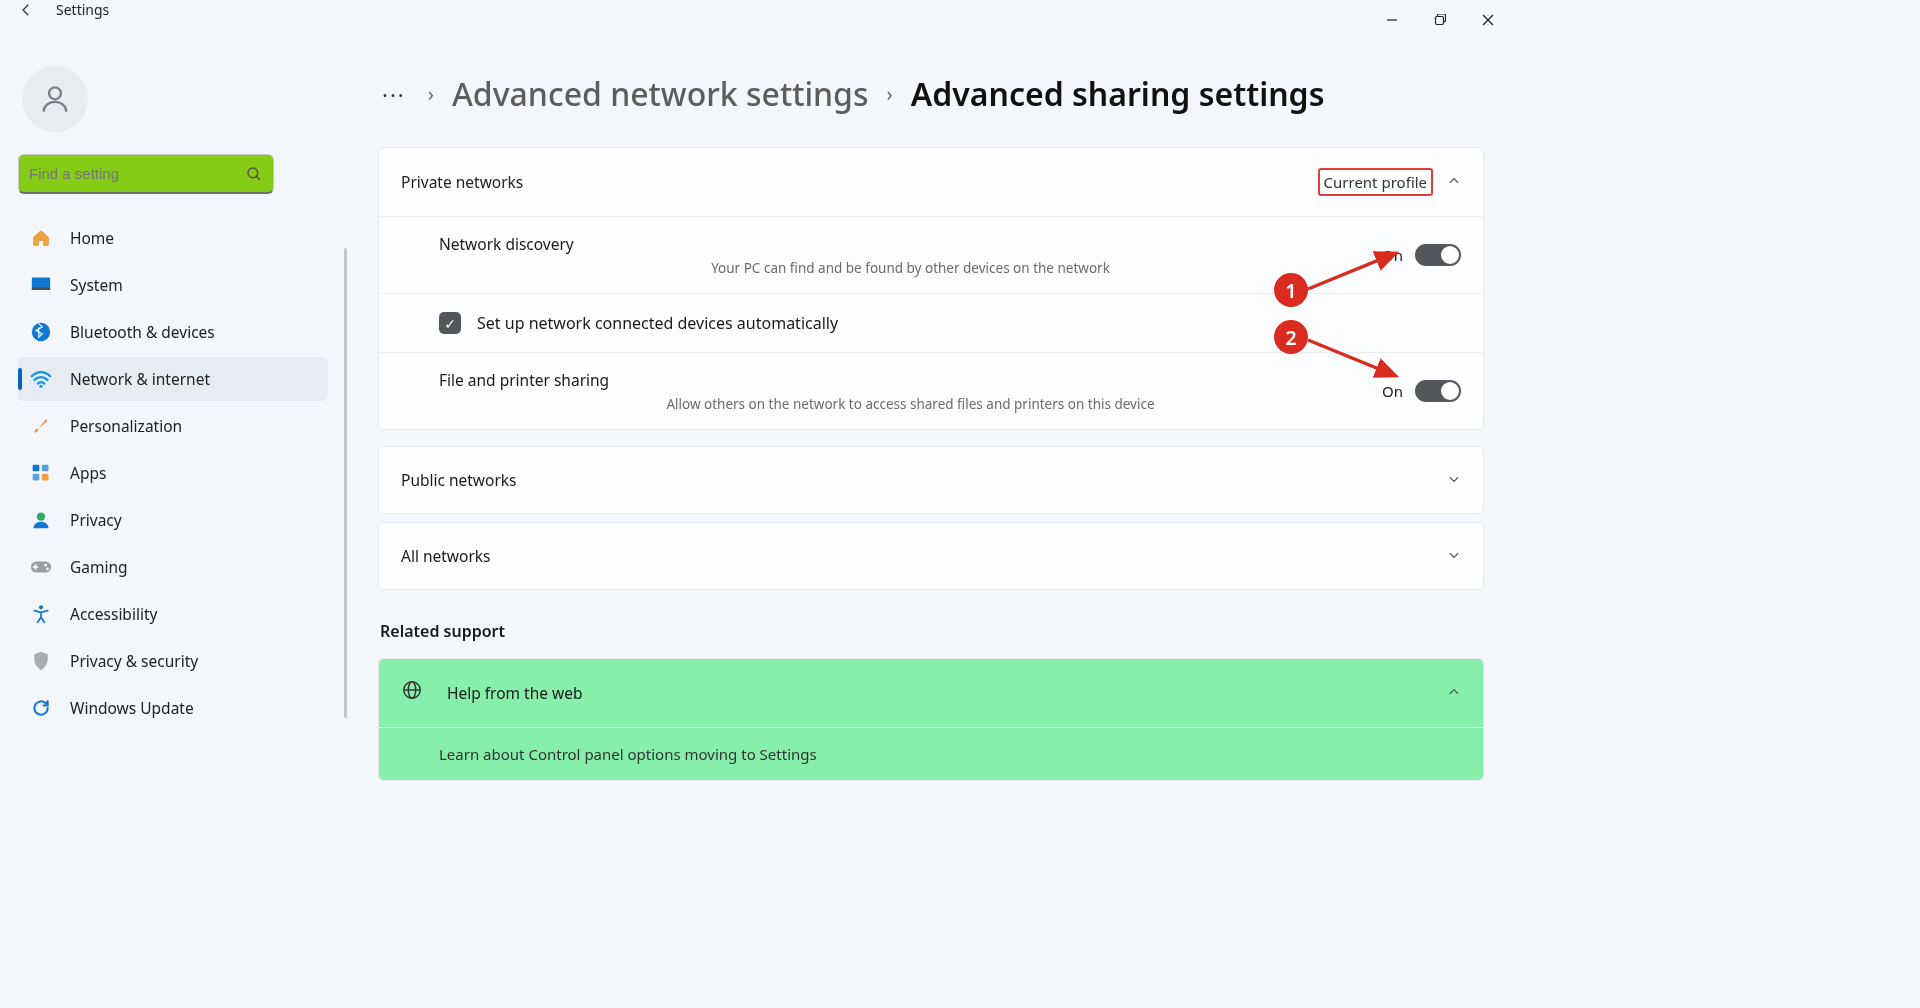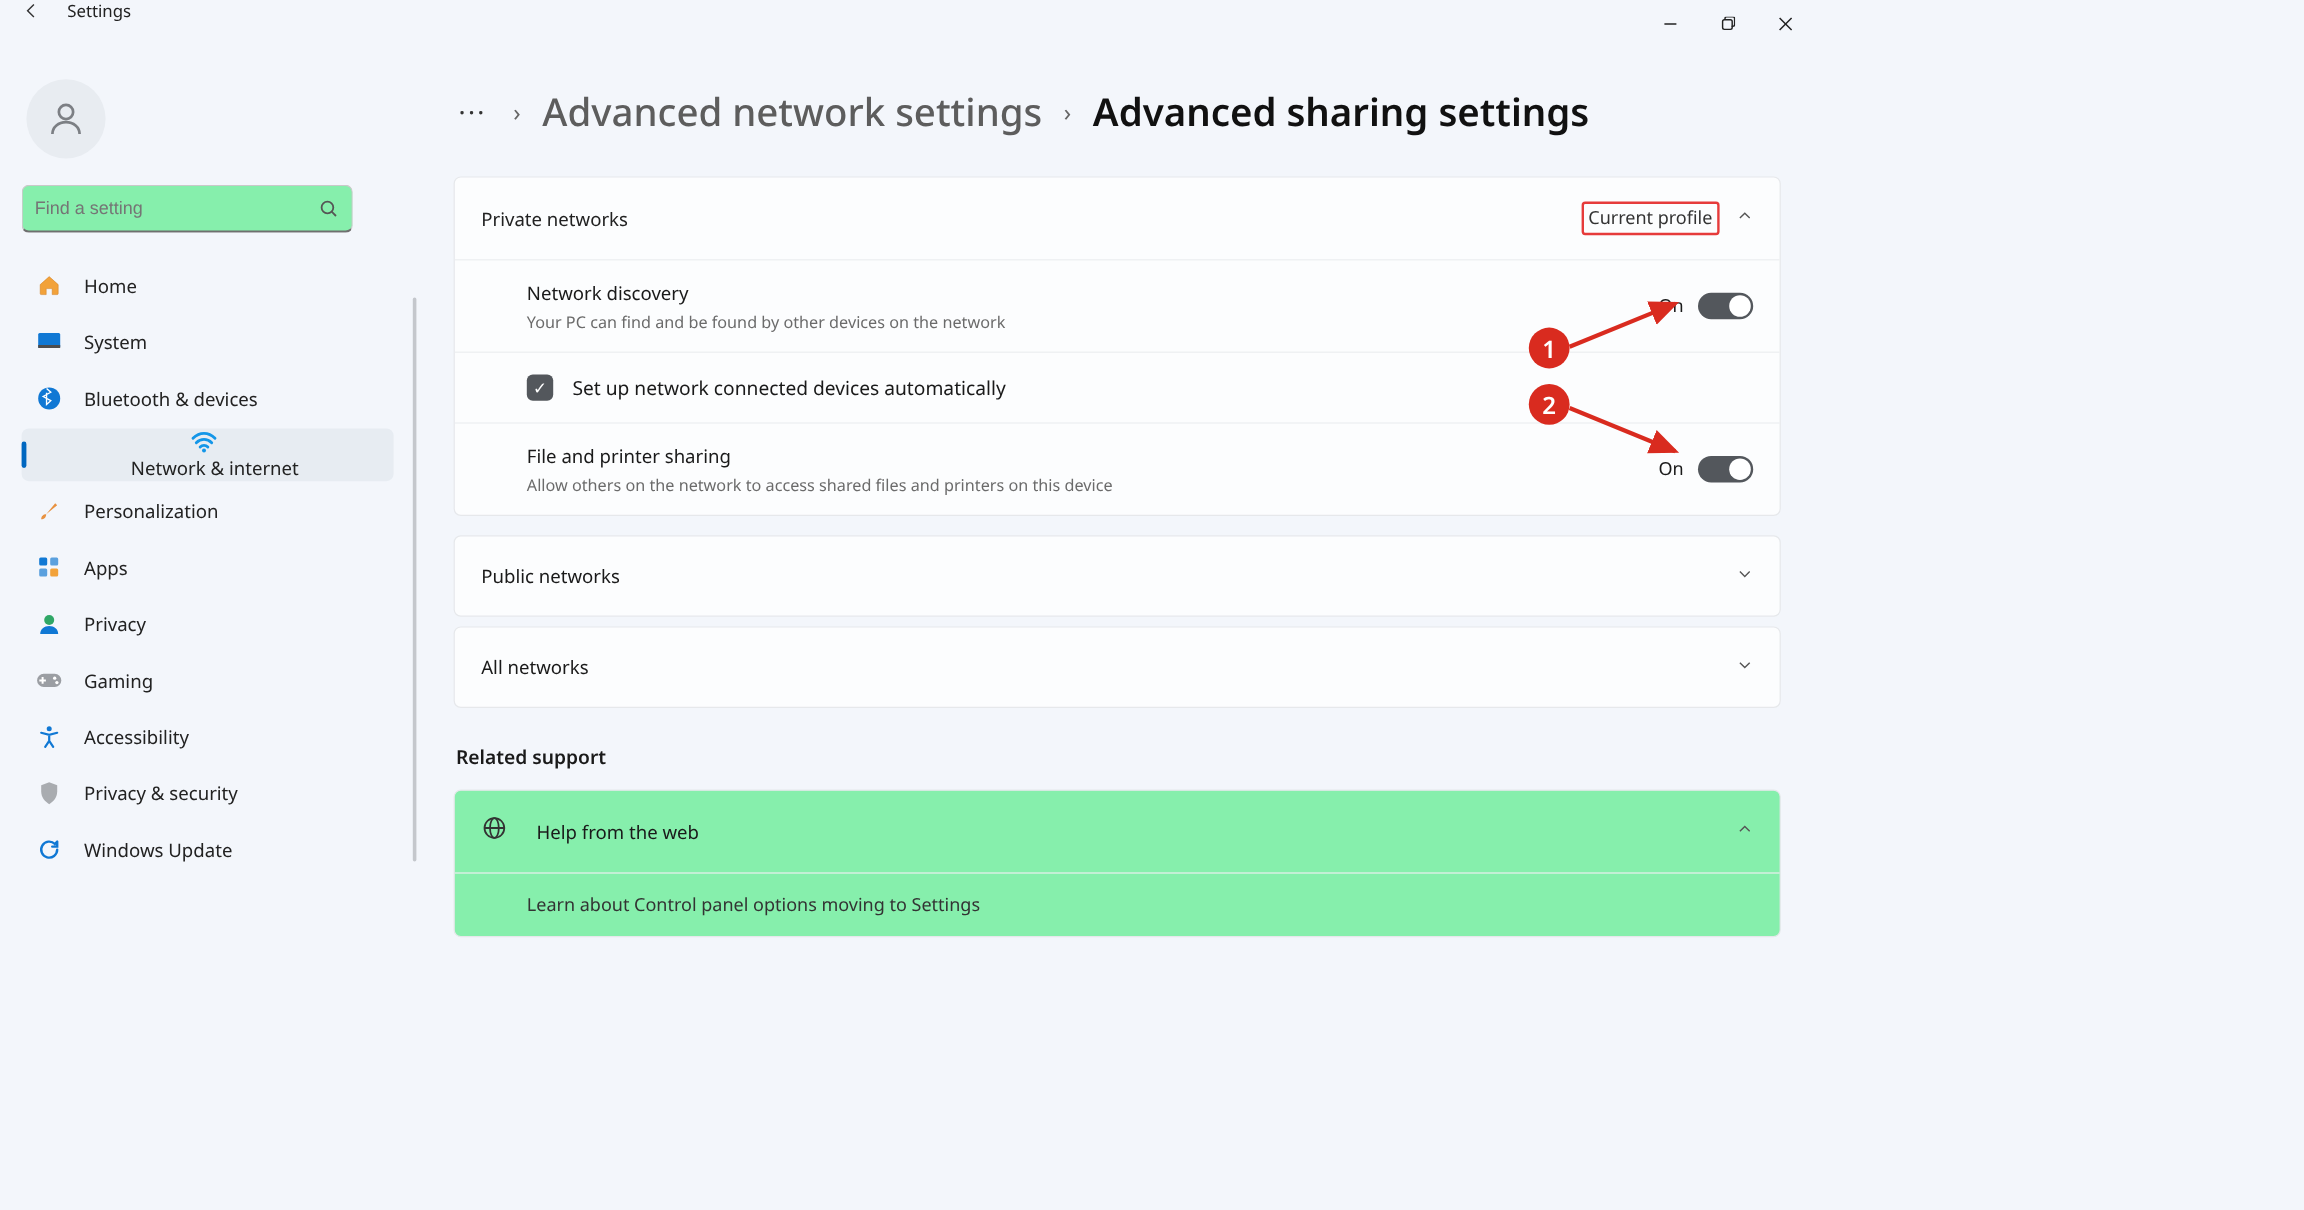--- a/index.html
+++ b/index.html
@@ -6,43 +6,43 @@
   body { font-family: "Segoe UI", "Segoe UI Variable", system-ui, sans-serif; background: #f3f6fb; color: #1a1a1a; width: 1512px; height: 793px; overflow: hidden; position: relative; }
   .titlebar { display:flex; height:48px; padding:0 6px; }
   .titlebar .back { width:40px; text-align:center; font-size:18px; color:#333; cursor:pointer; }
   .titlebar .title { font-size:14px; color:#222; margin-left:10px; }
   .win-ctrls { position:absolute; top:0; right:0; display:flex; }
   .win-ctrls div { width:48px; height:40px; display:flex; align-items:center; justify-content:center; font-size:14px; color:#333; }
   .layout { display:flex; height:calc(100% - 48px); }
   .sidebar { width:350px; padding:12px 10px 0 18px; position:relative; }
   .avatar { width:66px; height:66px; border-radius:50%; background:#e8ecf1; display:flex; align-items:center; justify-content:center; margin:6px 0 22px 4px; }
   .avatar svg { width:34px; height:34px; }
-  .searchbox { display:flex; align-items:center; width:276px; height:40px; background:#86efac; border:1px solid #c9c9c9; border-bottom:2px solid #6f6f6f; border-radius:6px; padding:0 10px; margin-bottom:22px; }
+  .searchbox { display:flex; align-items:center; width:256px; height:40px; background:#84cc16; border:1px solid #c9c9c9; border-bottom:2px solid #6f6f6f; border-radius:6px; padding:0 10px; margin-bottom:22px; }
   .searchbox input { border:none; outline:none; flex:1; font-size:15px; background:transparent; color:#444; }
   .searchbox .sicon { width:18px; height:18px; color:#555; }
   .nav { list-style:none; }
   .nav li { display:flex; align-items:center; height:44px; padding-left:12px; border-radius:6px; margin:3px 12px 3px 0; font-size:15.5px; color:#222; cursor:pointer; position:relative; }
-  .nav li.active { background:#e7ecf2;flex-direction:column; }
+  .nav li.active { background:#e7ecf2; }
   .nav li.active::before { content:""; position:absolute; left:0; top:11px; bottom:11px; width:3.5px; background:#0067c0; border-radius:3px; }
   .nav .nicon { width:22px; height:22px; margin-right:18px; display:inline-flex; align-items:center; justify-content:center; font-size:18px; }
   .scroll-indicator { position:absolute; left:344px; top:200px; width:3px; height:470px; background:#c4c7cc; border-radius:3px; }
   .content { flex:1; padding:24px 28px 0 28px; overflow:hidden; }
   .breadcrumb { display:flex; align-items:center; gap:18px; margin-bottom:32px; }
   .bc-dots { font-size:22px; color:#333; letter-spacing:2px; padding:0 4px; }
   .bc-sep { font-size:20px; color:#666; }
   .bc-link { font-size:32px; color:#5d5d5d; font-weight:550; }
   .bc-current { font-size:32px; color:#111; font-weight:620; }
   .card { background:#fcfdfe; border:1px solid #e6e8eb; border-radius:6px; margin-bottom:16px; }
   .card-header { display:flex; align-items:center; justify-content:space-between; padding:20px 22px; font-size:15.5px; color:#222; }
   .profile-badge { font-size:15px; color:#333; border:2.5px solid #e63b3b; border-radius:3px; padding:2px 4px; margin-left:auto; margin-right:14px; }
   .chev { font-size:14px; color:#555; }
   .row { display:flex; align-items:center; padding:16px 22px 16px 60px; border-top:1px solid #eceef1; }
   .row .texts { flex:1; }
   .row .rtitle { font-size:15.5px; color:#1a1a1a; }
-  .row .rsub { font-size:13.5px; color:#6b6b6b; margin-top:4px; }
+  .row .rsub { font-size:13.5px; color:#6b6b6b; margin-top:4px;text-align:center; }
   .row .state { font-size:15px; margin-right:12px; }
   .toggle { width:46px; height:22px; background:#53575c; border-radius:22px; position:relative; }
   .toggle::after { content:""; position:absolute; right:2px; top:2px; width:18px; height:18px; background:#fff; border-radius:50%; }
   .subrow { display:flex; align-items:center; padding:18px 22px 18px 60px; border-top:1px solid #eceef1; }
   .chk { width:22px; height:22px; border-radius:5px; background:#53575c; display:flex; align-items:center; justify-content:center; color:#fff; font-size:14px; margin-right:16px; }
   .section-card { background:#fcfdfe; border:1px solid #e6e8eb; border-radius:6px; margin-top:8px; }
   .section-card .hdr { display:flex; align-items:center; justify-content:space-between; padding:22px 22px; font-size:15.5px; }
   .related { font-size:16px; font-weight:600; margin:30px 0 16px 2px; }
   .help-card { background:#86efac; border:1px solid #e6e8eb; border-radius:6px; }
   .help-hdr { display:flex; align-items:center; padding:20px 22px; }

